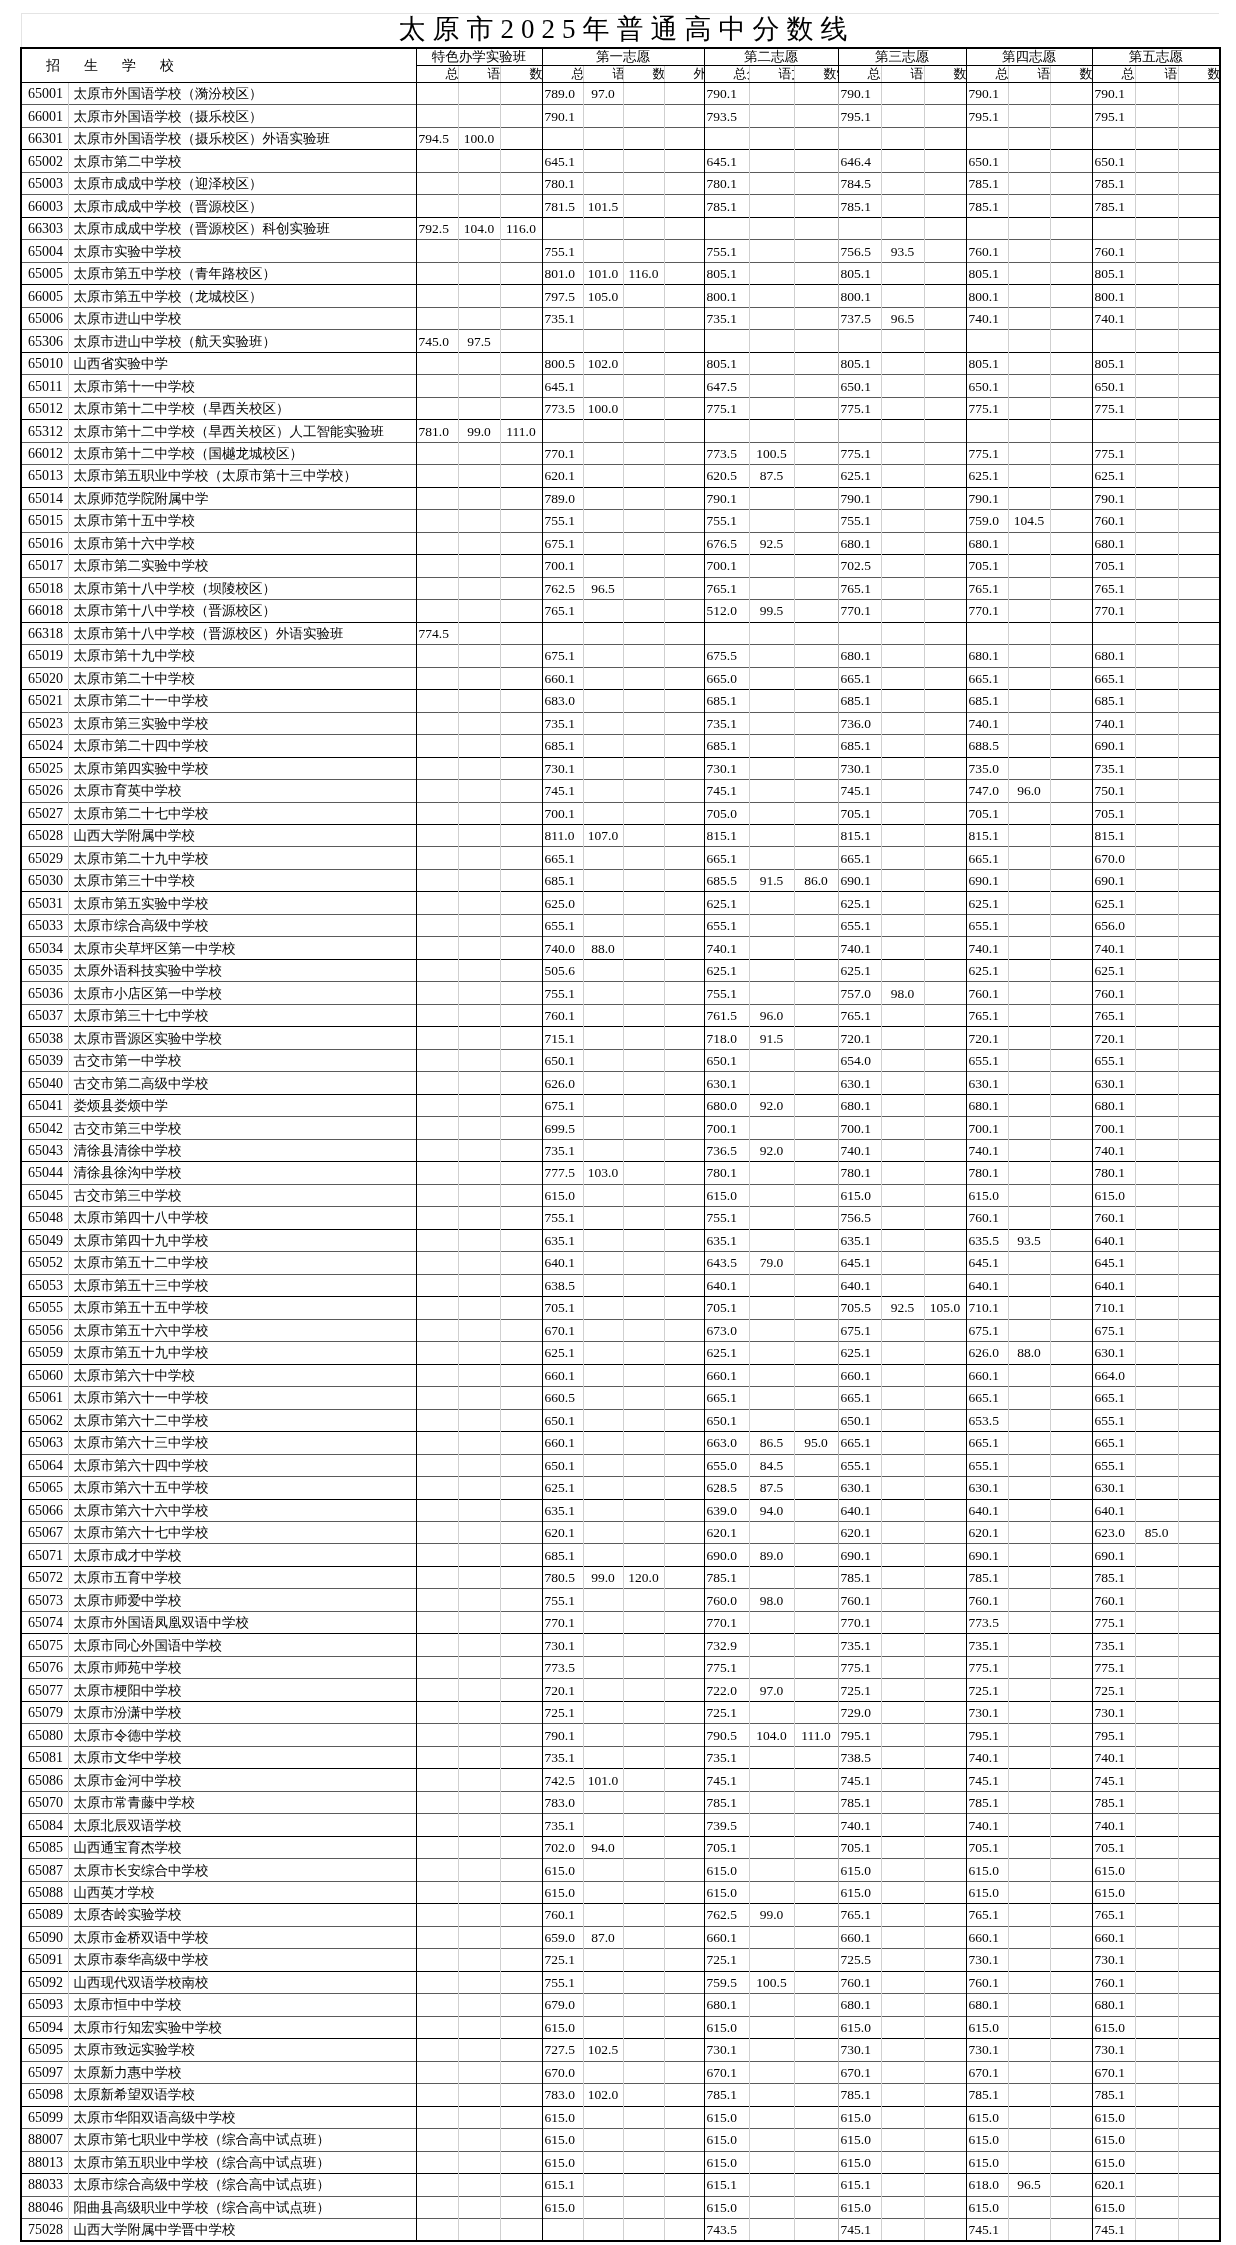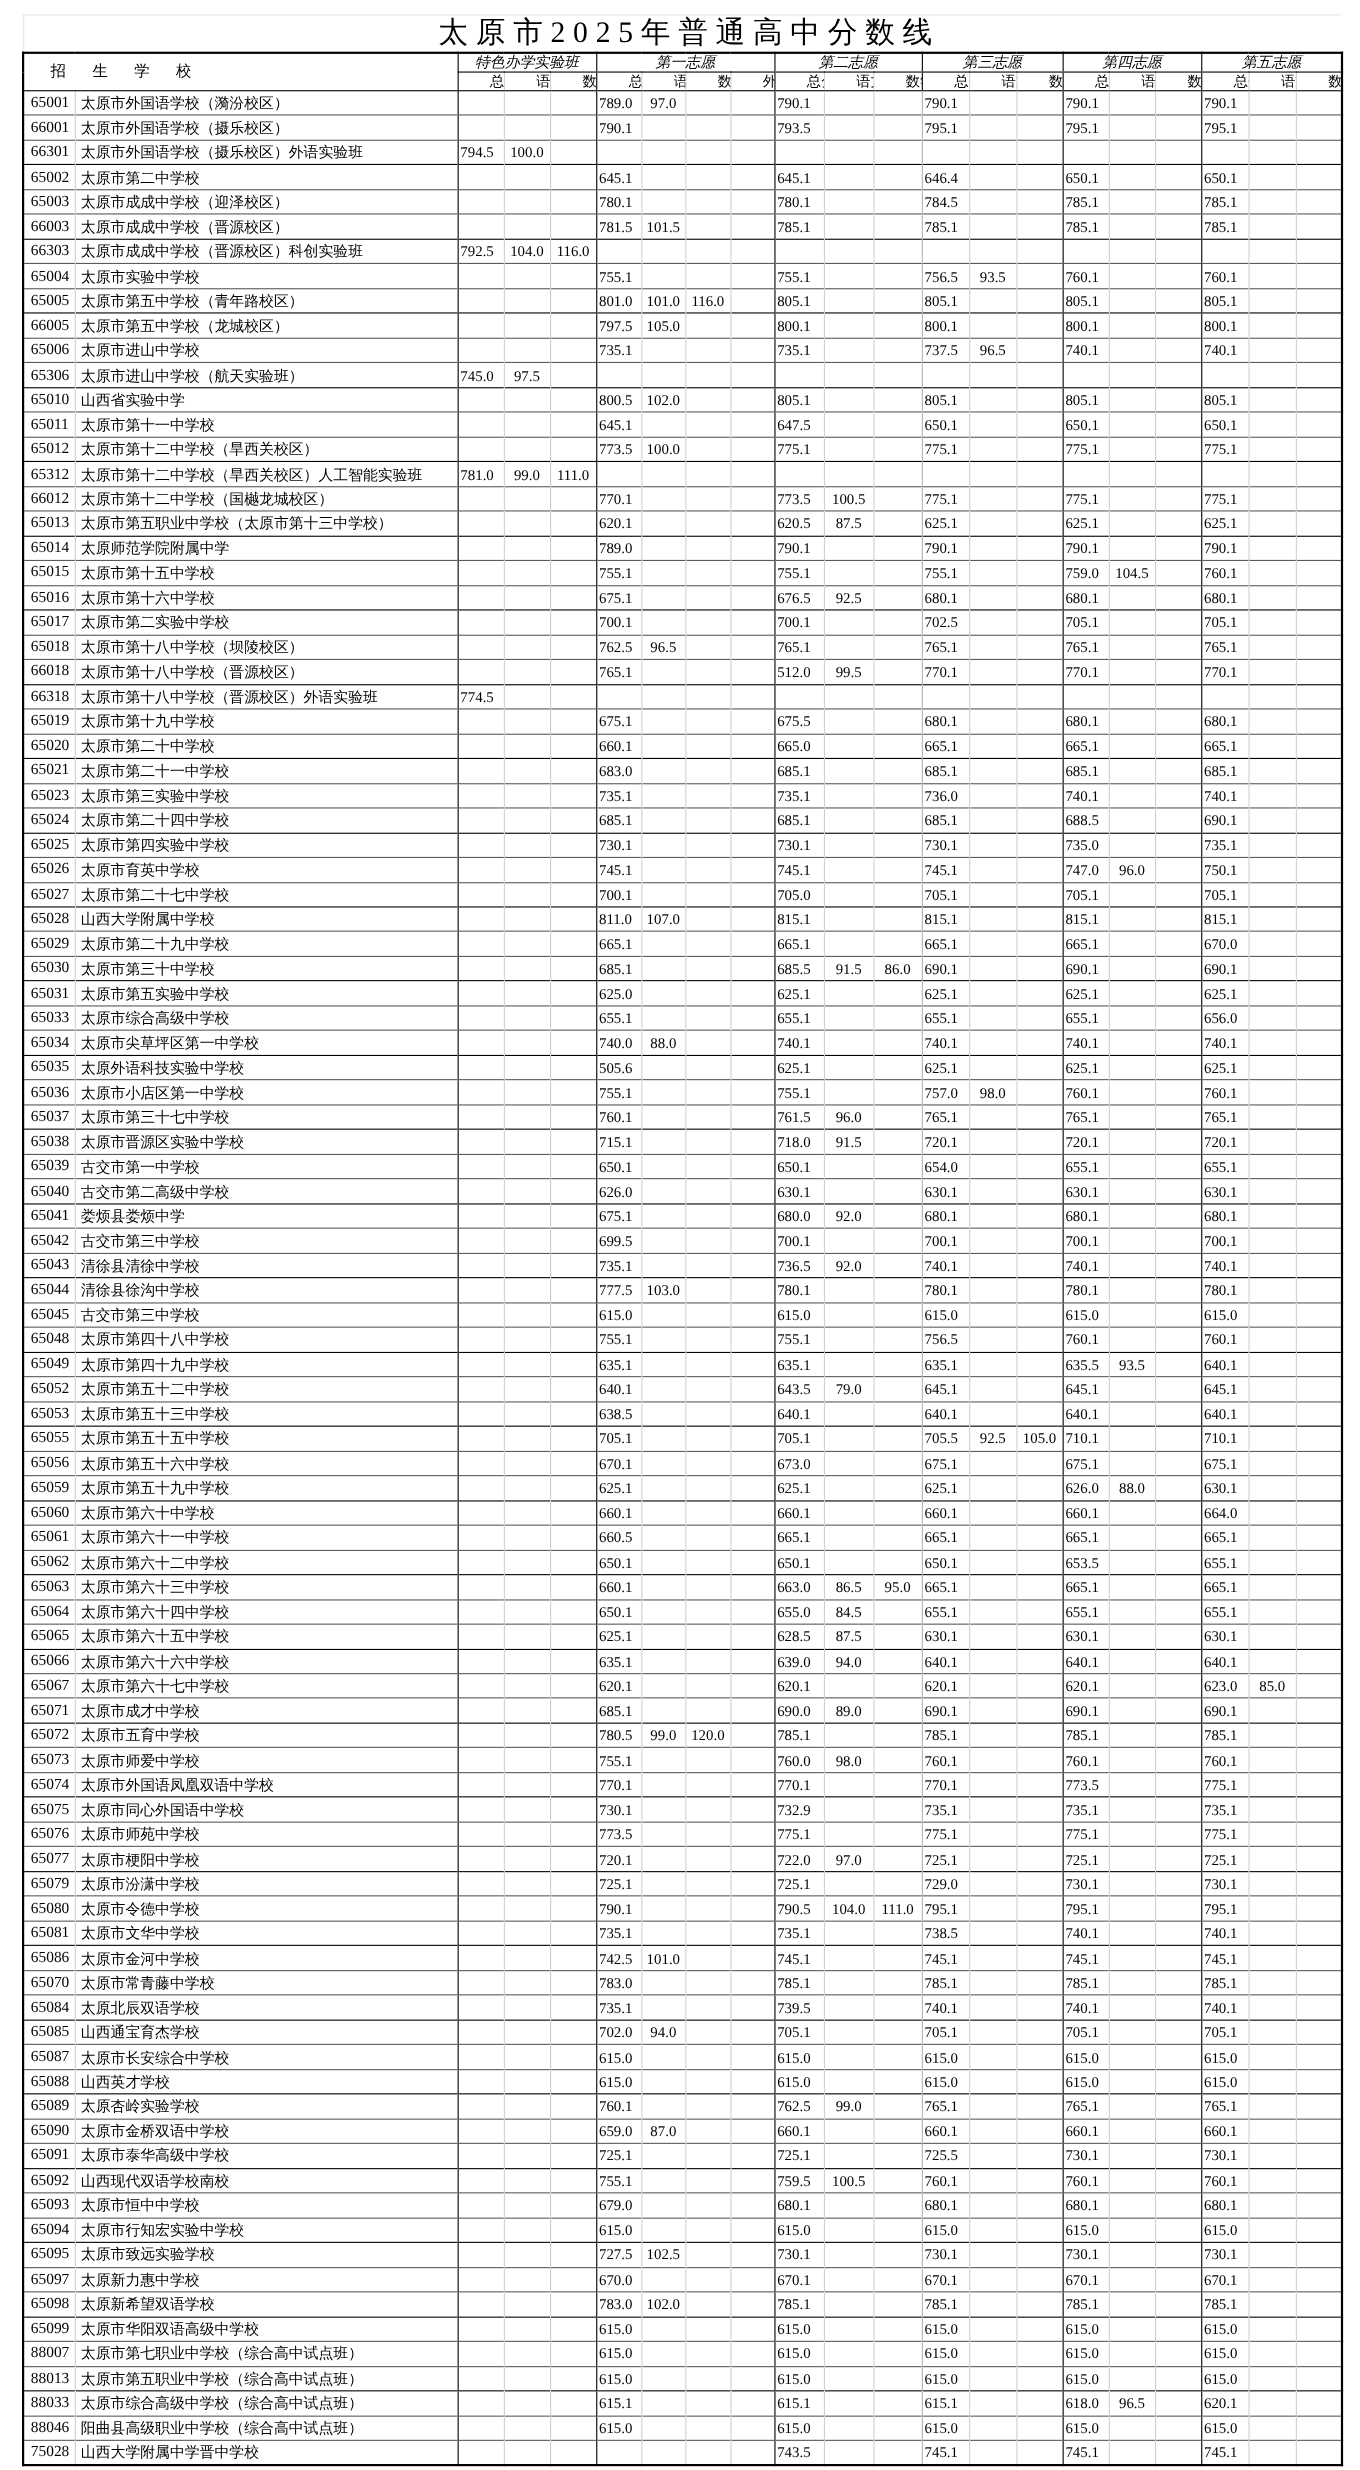--- a/index.html
+++ b/index.html
@@ -29,21 +29,21 @@
   thead tr.grp-row    { height:16px; }
   thead tr.sub-row    { height:16px; }
   thead tr.grp-row th { border-bottom:1px solid #000; }
   thead tr.sub-row th { border-bottom:1.5px solid #000;padding-left:29px; }
   thead th { font-size:13px; text-align:center; line-height:16px; }
   th.school-h {
     font-size:14px; letter-spacing:24px; padding-left:24px;
     text-align:left; vertical-align:middle;
     border-right:1px solid #000; border-bottom:1.5px solid #000;
   }
-  th.grp     { border-left:1px solid #000; font-size:13.5px;font-style:italic; }
+  th.grp     { border-left:1px solid #000; font-size:13.5px; }
   th.sub     { border-left:1px solid #cfcfcf; }
   th.sub.gs  { border-left:1px solid #000; }
   tbody tr   { height:22.49px; border-bottom:1px solid #5a5a5a; }
   tbody tr.thick { border-bottom:1.8px solid #000; }
   tbody td   { font-size:13.5px; line-height:21px; vertical-align:middle; }
   td.c-code  { padding-left:6px; text-align:left; border-right:1px solid #cfcfcf; font-size:14px; }
   td.c-name  { padding-left:5px; text-align:left; border-right:1px solid #000; }
   td.v       { text-align:center; border-left:1px solid #cfcfcf; }
   td.v.g0f   { text-align:left; padding-left:2px; border-left:none; }
   td.v.gsb   { text-align:left; padding-left:2px; border-left:1px solid #000; }   

